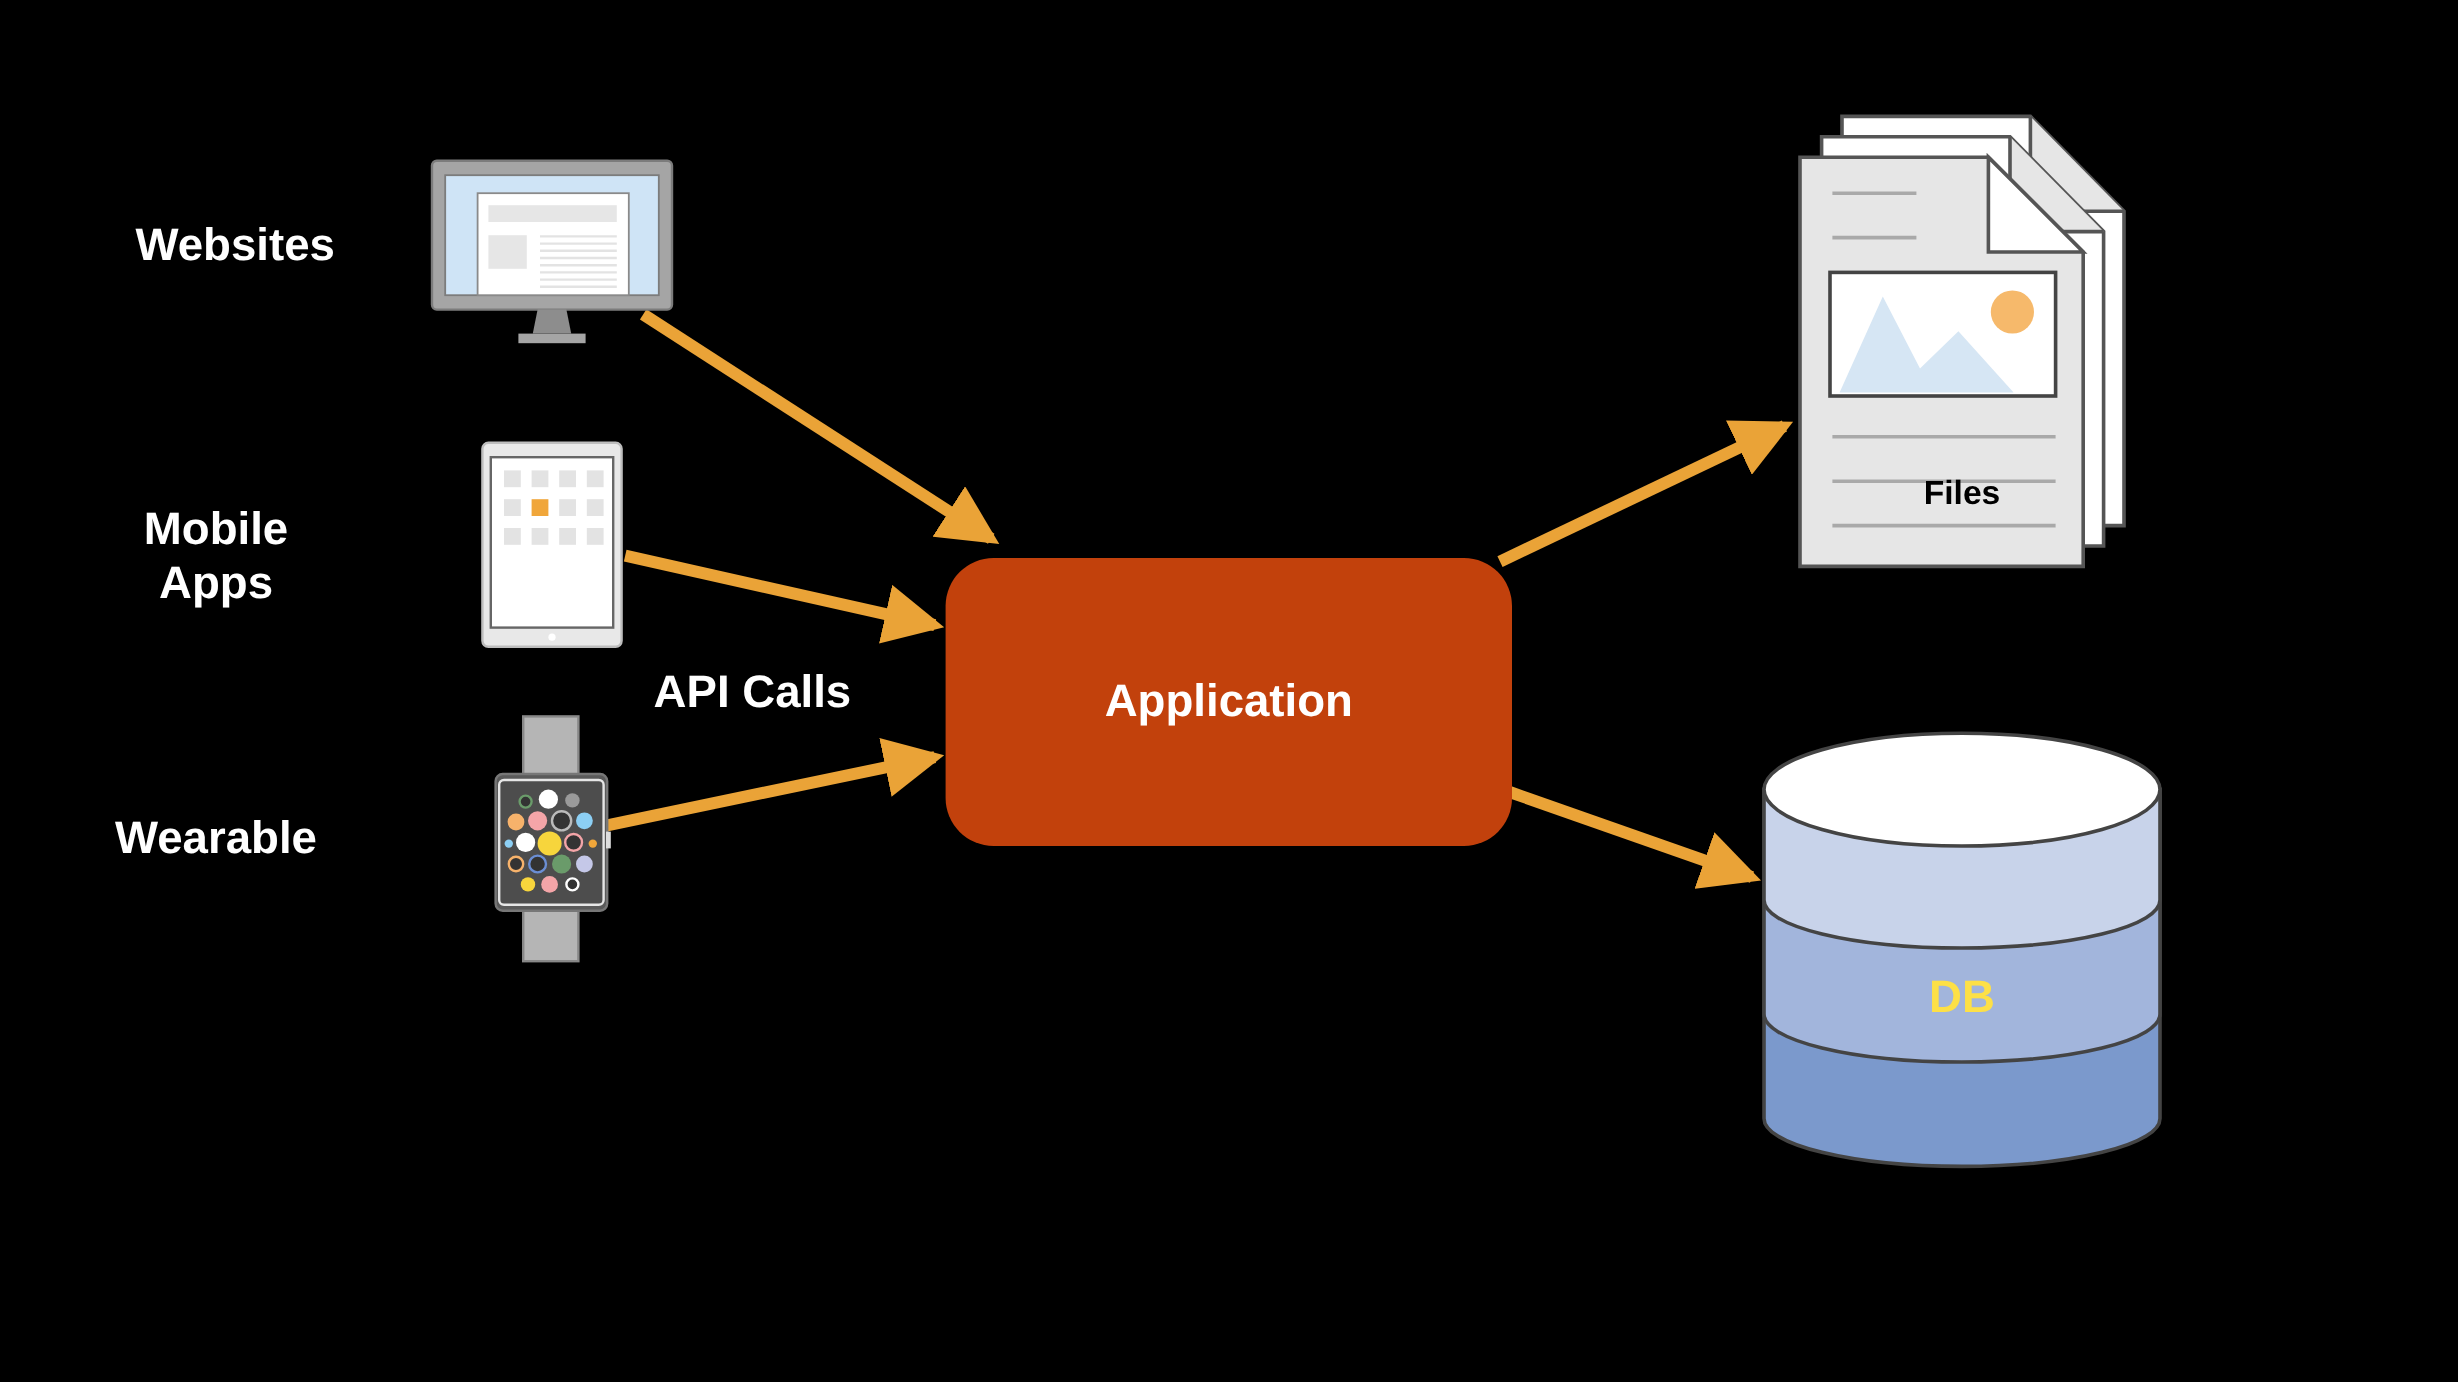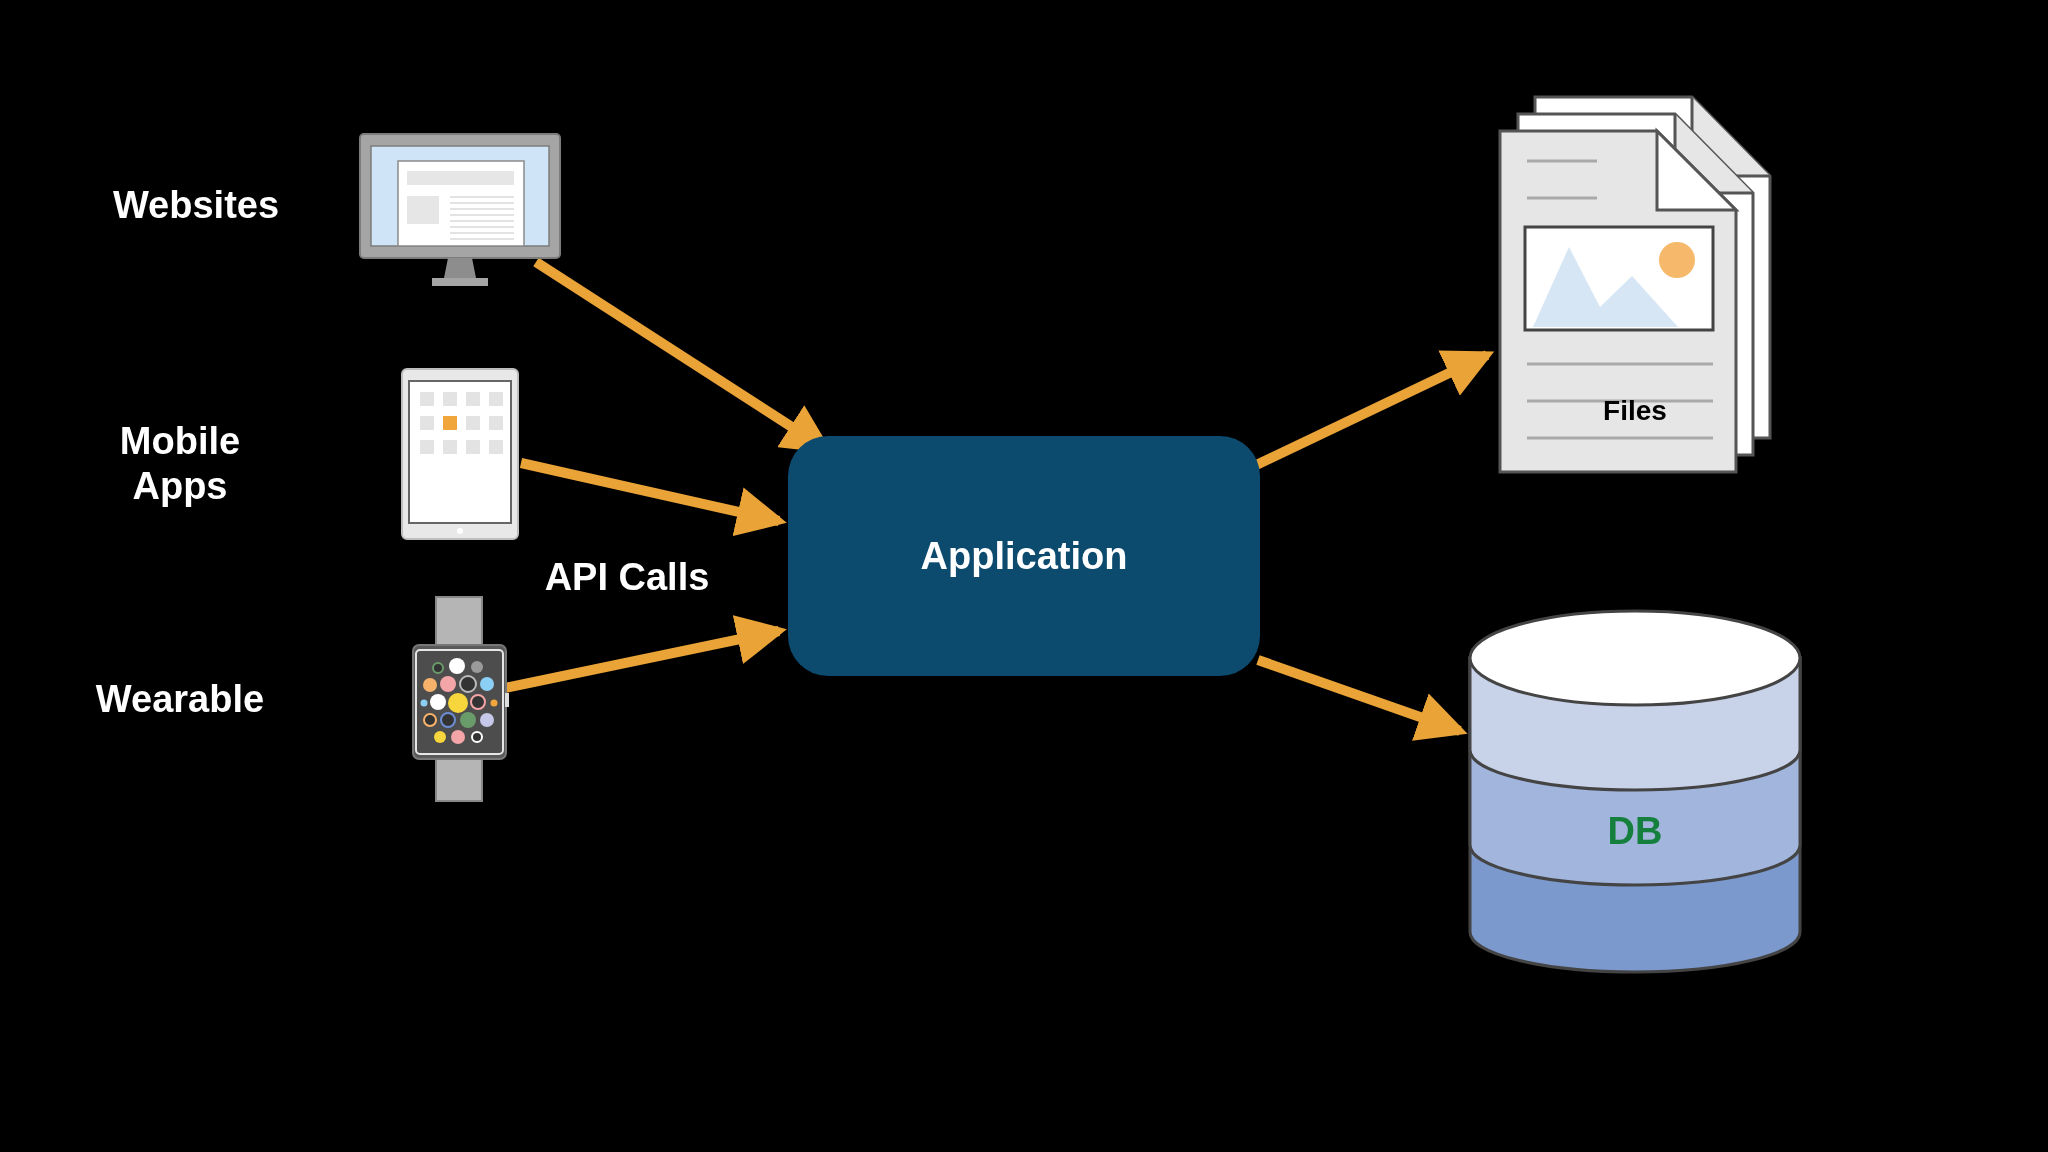--- a/index.html
+++ b/index.html
@@ -1,28 +1,28 @@
 <!DOCTYPE html>
 <html><head>
   <meta charset="utf-8">
   <style>
     html, body { margin: 0; padding: 0; background: #000; }
     body { width: 2048px; height: 1152px; position: relative; overflow: hidden;
            font-family: "Liberation Sans", sans-serif; }
     .label { position: absolute; color: #fff; font-weight: bold; font-size: 38px;
              text-align: center; line-height: 45px; white-space: nowrap; }
     #diagram { position: absolute; left: 0; top: 0; }
-    .app-box { position: absolute; left: 788px; top: 436px; width: 472px; height: 240px;
-               background: #0c4a6e; border-radius: 40px; display: flex; align-items: center;
+    .app-box { position: absolute; left: 788px; top: 465px; width: 472px; height: 240px;
+               background: #c2410c; border-radius: 40px; display: flex; align-items: center;
                justify-content: center; }
     .app-box span { color: #fff; font-weight: bold; font-size: 38px; }
     .files-label { position: absolute; left: 1570px; top: 395px; width: 130px; text-align: center;
                    color: #000; font-weight: bold; font-size: 28px; }
     .db-label { position: absolute; left: 1580px; top: 810px; width: 110px; text-align: center;
-                color: #15803d; font-weight: bold; font-size: 38px; }
+                color: #fde047; font-weight: bold; font-size: 38px; }
   </style>
 </head>
 <body>
 
 <svg id="diagram" width="2048" height="1152" viewBox="0 0 2048 1152">
   <defs>
     <marker id="arrowhead" markerWidth="5" markerHeight="5" refX="4.2" refY="2.5" orient="auto" markerUnits="strokeWidth">
       <path d="M0,0 L5,2.5 L0,5 Z" fill="#eaa337"></path>
     </marker>
   </defs>

